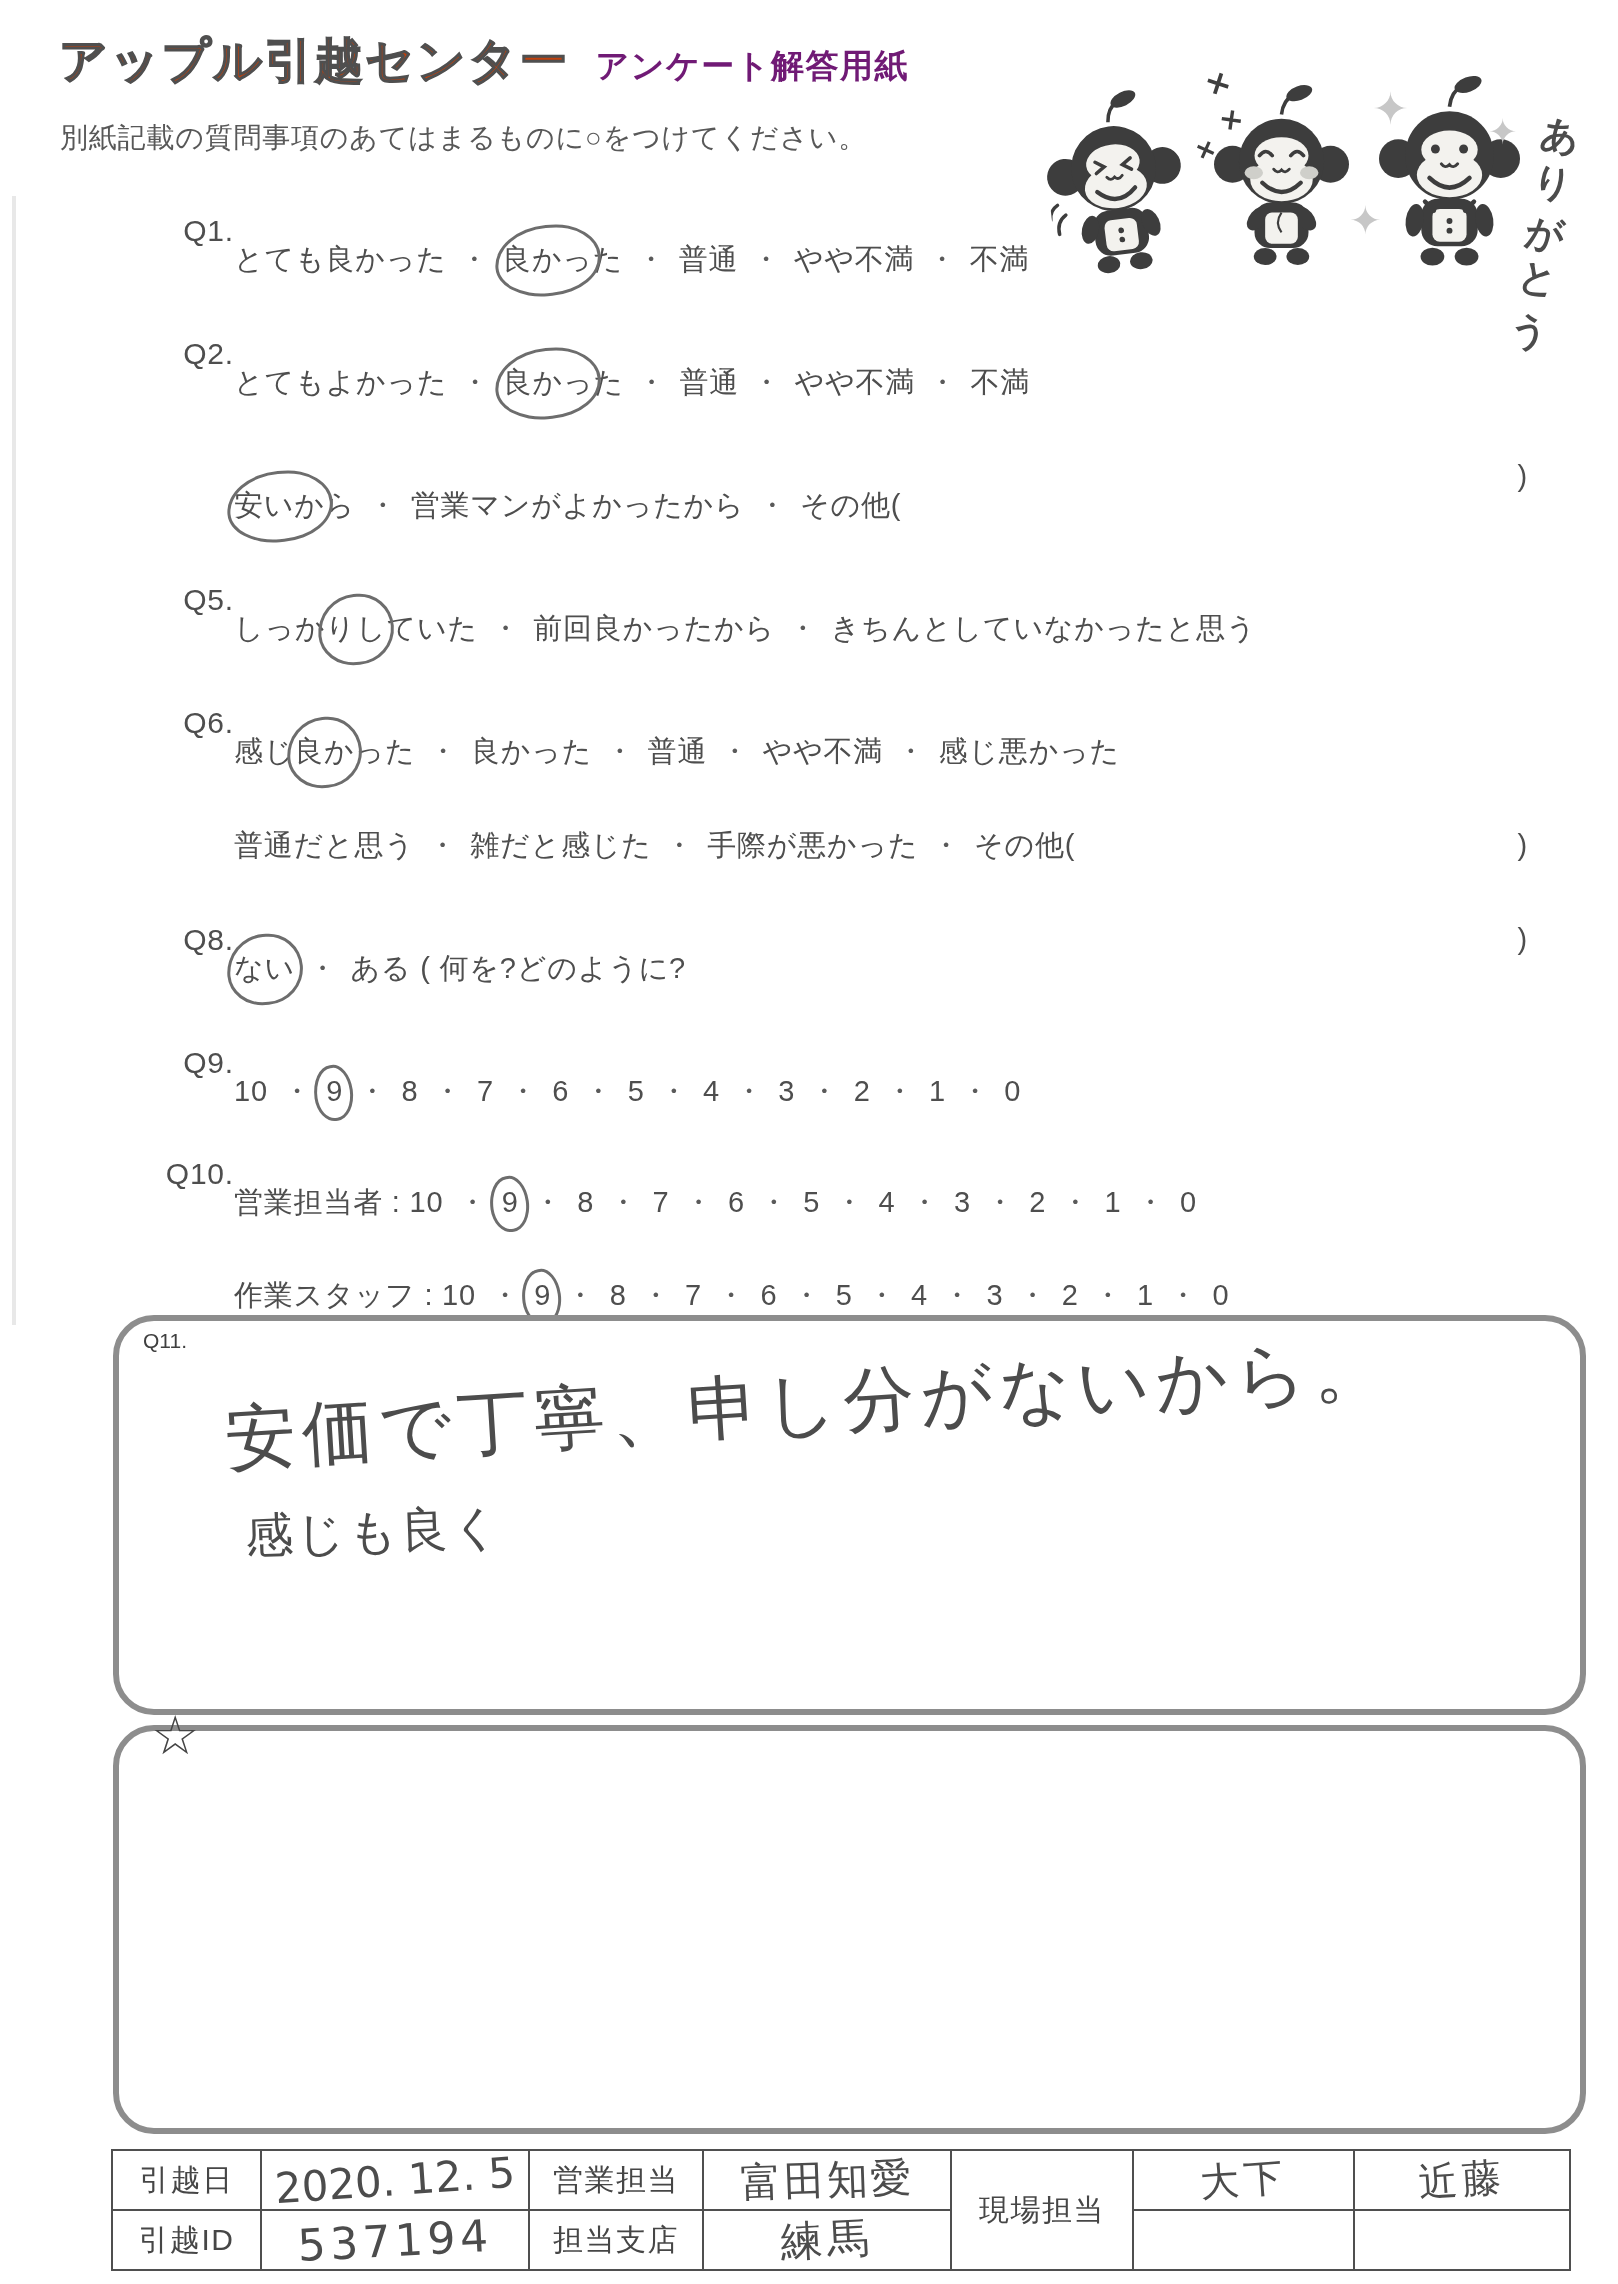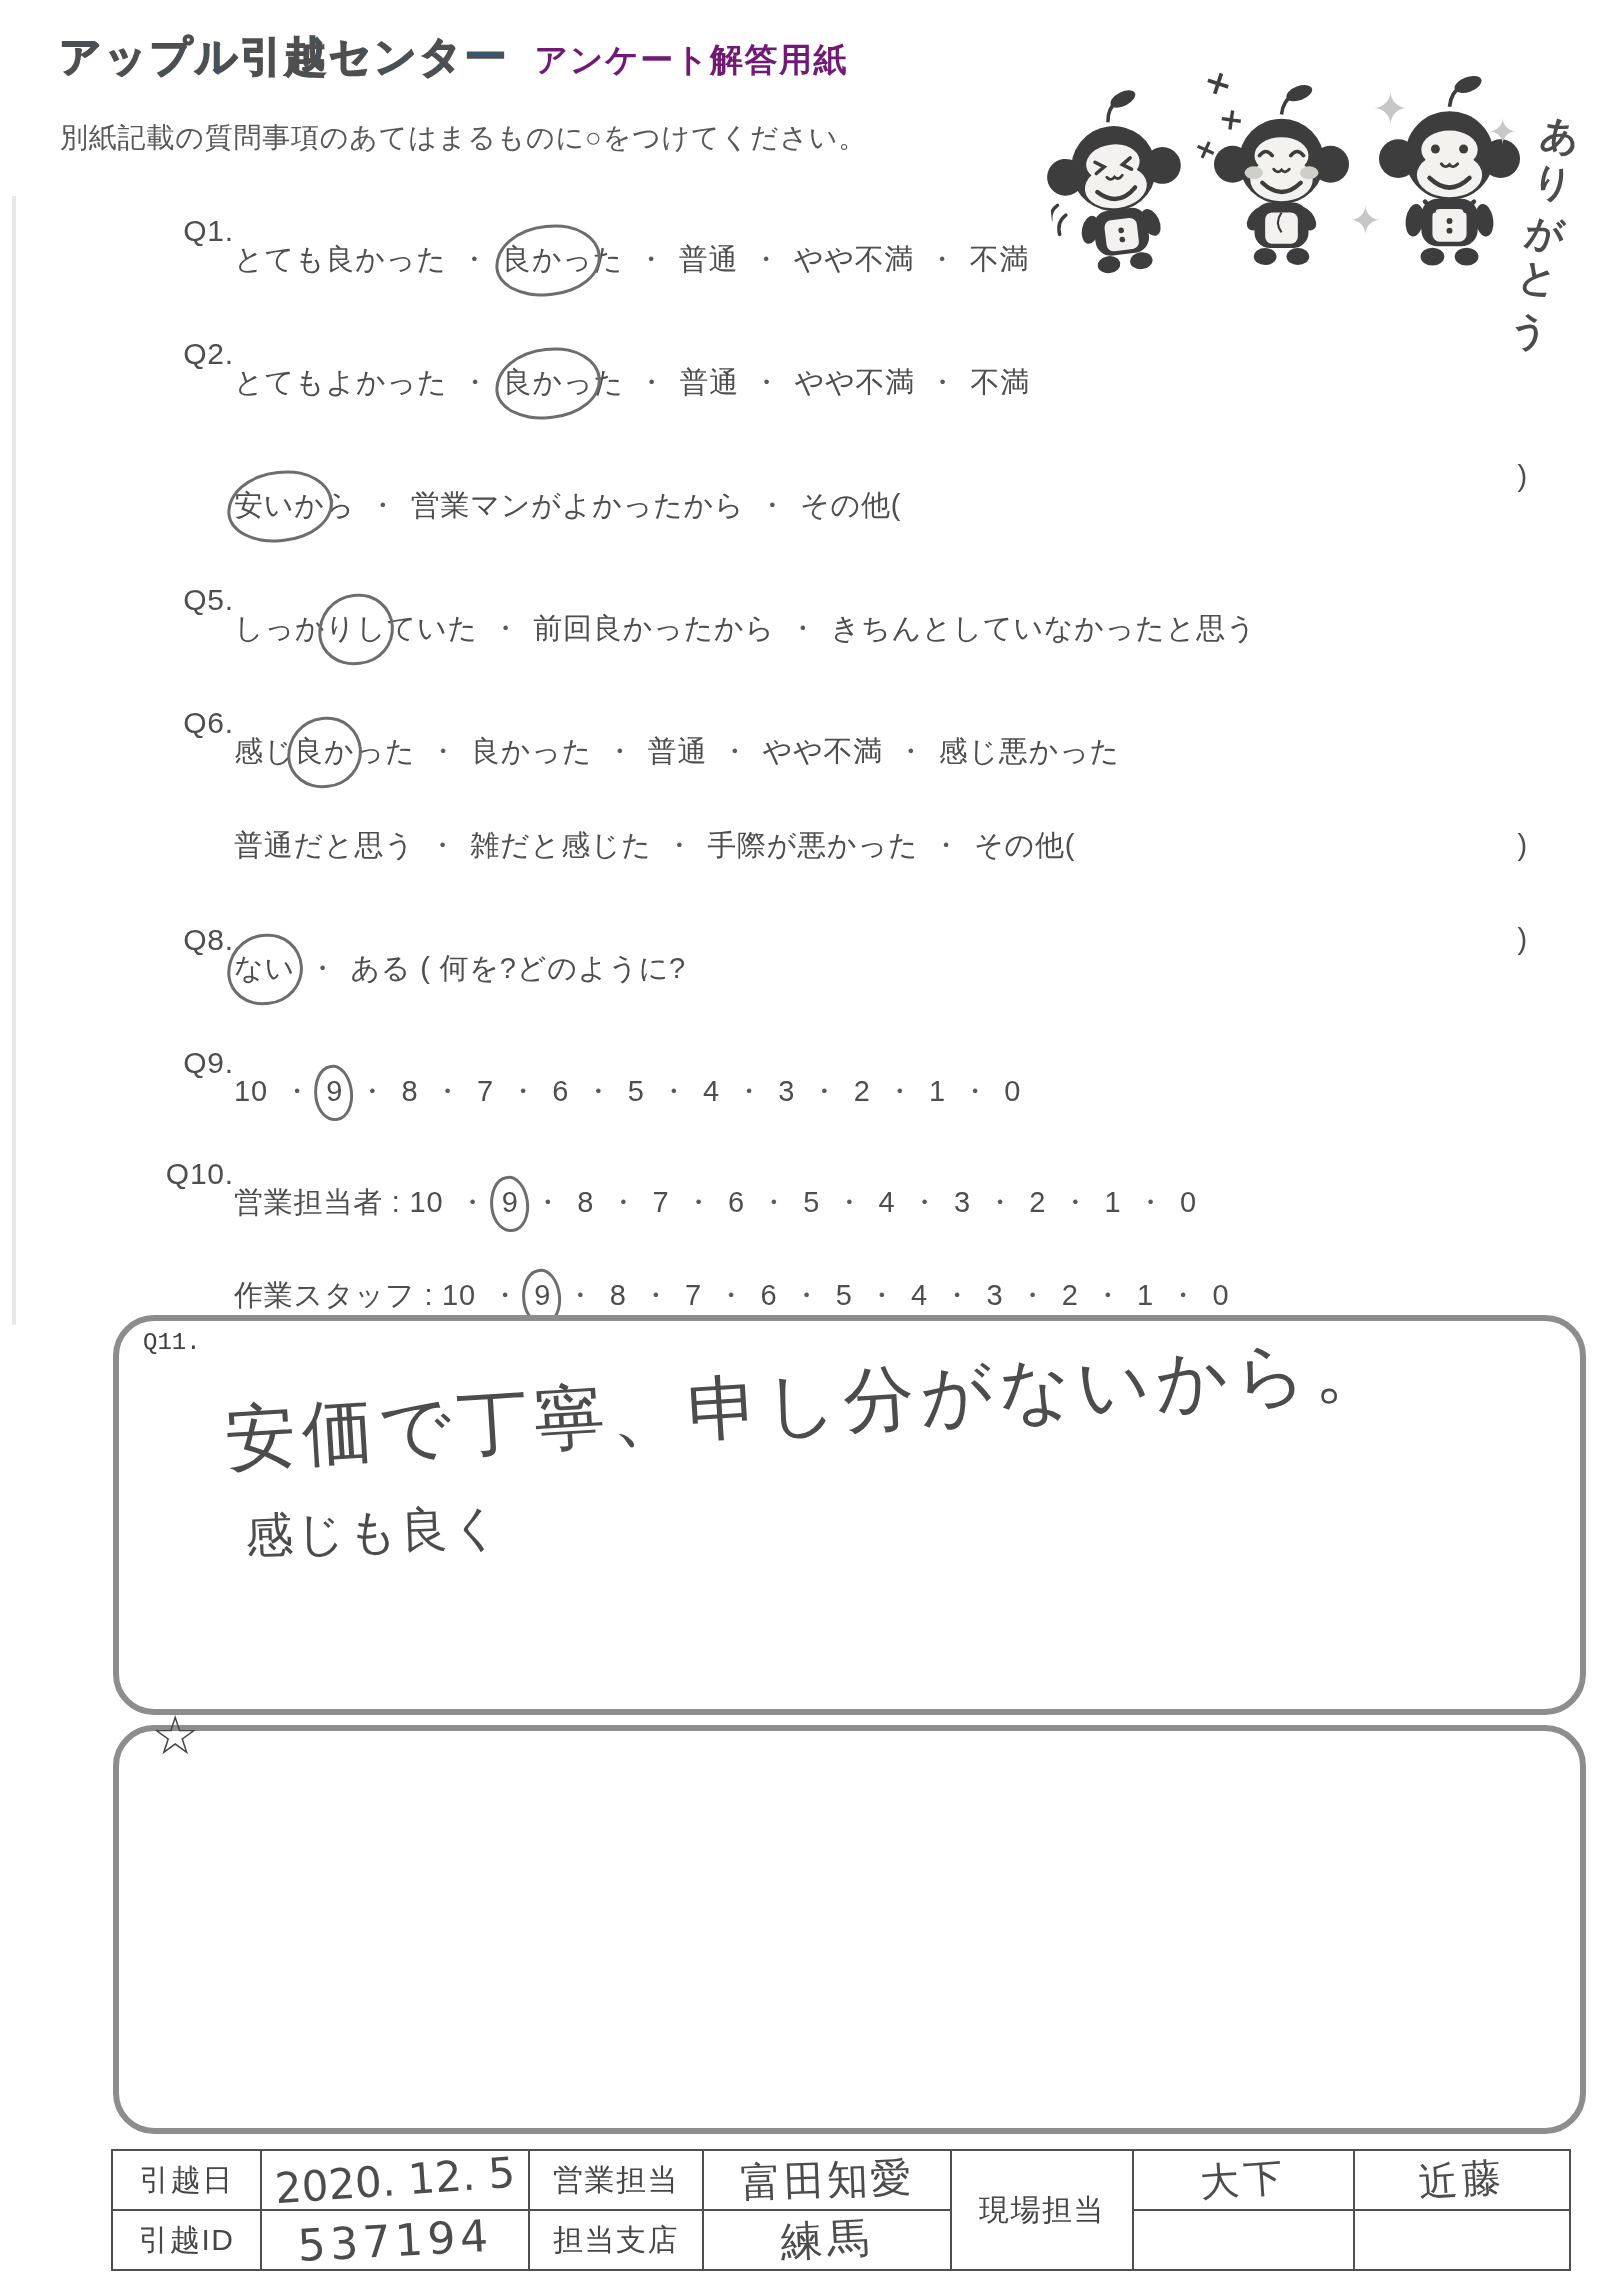--- a/index.html
+++ b/index.html
@@ -2,21 +2,21 @@
 <html style="font-size:12px"><head>
 <meta charset="utf-8">
 <style>
   html,body{margin:0;padding:0;background:#e9e9e9;}
   #page{position:relative;width:1618px;height:2284px;background:#ffffff;overflow:hidden;
         font-family:"Liberation Sans","DejaVu Sans",sans-serif;color:#4e4e4e;}
   .scan-edge{position:absolute;left:12px;top:196px;width:3.8px;height:1129px;background:#d8d8d8;opacity:.6;}
 
   
   .hdr{position:absolute;left:59px;top:29px;display:flex;align-items:baseline;gap:25.6px;white-space:nowrap;}
-  .title{font-size:42px;font-weight:bold;letter-spacing:2.3px;color:#0369a1;-webkit-text-stroke:1.5px #4f4f4f;}
+  .title{font-size:48px;font-weight:bold;letter-spacing:2.3px;color:#c2410c;-webkit-text-stroke:1.5px #4f4f4f;}
   .subtitle{font-size:33px;font-weight:bold;letter-spacing:1.5px;color:#701a75;}
   .instruction{position:absolute;left:60px;top:119px;font-size:28px;letter-spacing:0.8px;color:#585858;}
 
   
   .mascots{position:absolute;left:1042px;top:22.6px;width:557px;height:241px;}
   .monkey{position:absolute;}
   .thanks{position:absolute;left:1522px;top:89px;font-size:38px;font-weight:bold;color:#4c4c4c;
           writing-mode:vertical-rl;letter-spacing:6px;transform:rotate(9deg);}
   .spark{position:absolute;color:#3f3f3f;font-weight:bold;}
   .spark.light{color:#c7c7c7;}
@@ -34,22 +34,22 @@
   .circ{position:relative;display:inline-block;margin-top:29px;}
   .circ::after{content:"";position:absolute;left:-7.5px;right:-7.5px;top:-16.6px;bottom:-19.6px;
      border:3.8px solid #6d6d6d;border-radius:52% 46% 50% 48% / 56% 50% 52% 46%;transform:rotate(-5deg);}
   .nums .circ::after{left:-12px;right:-9.8px;top:-9px;bottom:-12px;transform:rotate(-8deg);}
   .rparen{position:absolute;right:49px;top:0;}
 
   
   .bigbox{position:absolute;left:113px;width:1461px;border:6.8px solid #8d8d8d;border-radius:41px;background:#fff;}
   #box-q11{top:1315px;height:388px;}
   #box-star{top:1725px;height:397px;}
-  .q11-label{position:absolute;left:24px;top:7.5px;font-family:Liberation Mono, monospace;
-             font-size:24px;color:#3f3f3f;}
+  .q11-label{position:absolute;left:24px;top:7.5px;font-family:Liberation Sans, sans-serif;
+             font-size:21px;color:#3f3f3f;}
   .hw{font-family:"DejaVu Sans","Liberation Sans",sans-serif;color:#4c4c4c;}
   .q11-hand1{position:absolute;left:105px;top:36px;font-size:71px;letter-spacing:6px;transform:rotate(-3.5deg);white-space:nowrap;}
   .q11-hand2{position:absolute;left:126px;top:179px;font-size:48px;letter-spacing:3px;transform:rotate(-2deg);}
   .star{position:absolute;left:32px;top:-22.6px;font-size:54px;color:#454545;line-height:1;}
 
   
   #ftable{position:absolute;left:111px;top:2149px;border-collapse:collapse;table-layout:fixed;}
   #ftable td{border:2.3px solid #4f4f4f;height:58px;text-align:center;vertical-align:middle;padding:0;overflow:visible;}
   #ftable .lbl{font-size:30px;letter-spacing:1.5px;color:#464646;}
   .hw-date{font-size:42px;transform:rotate(-4deg);white-space:nowrap;}

